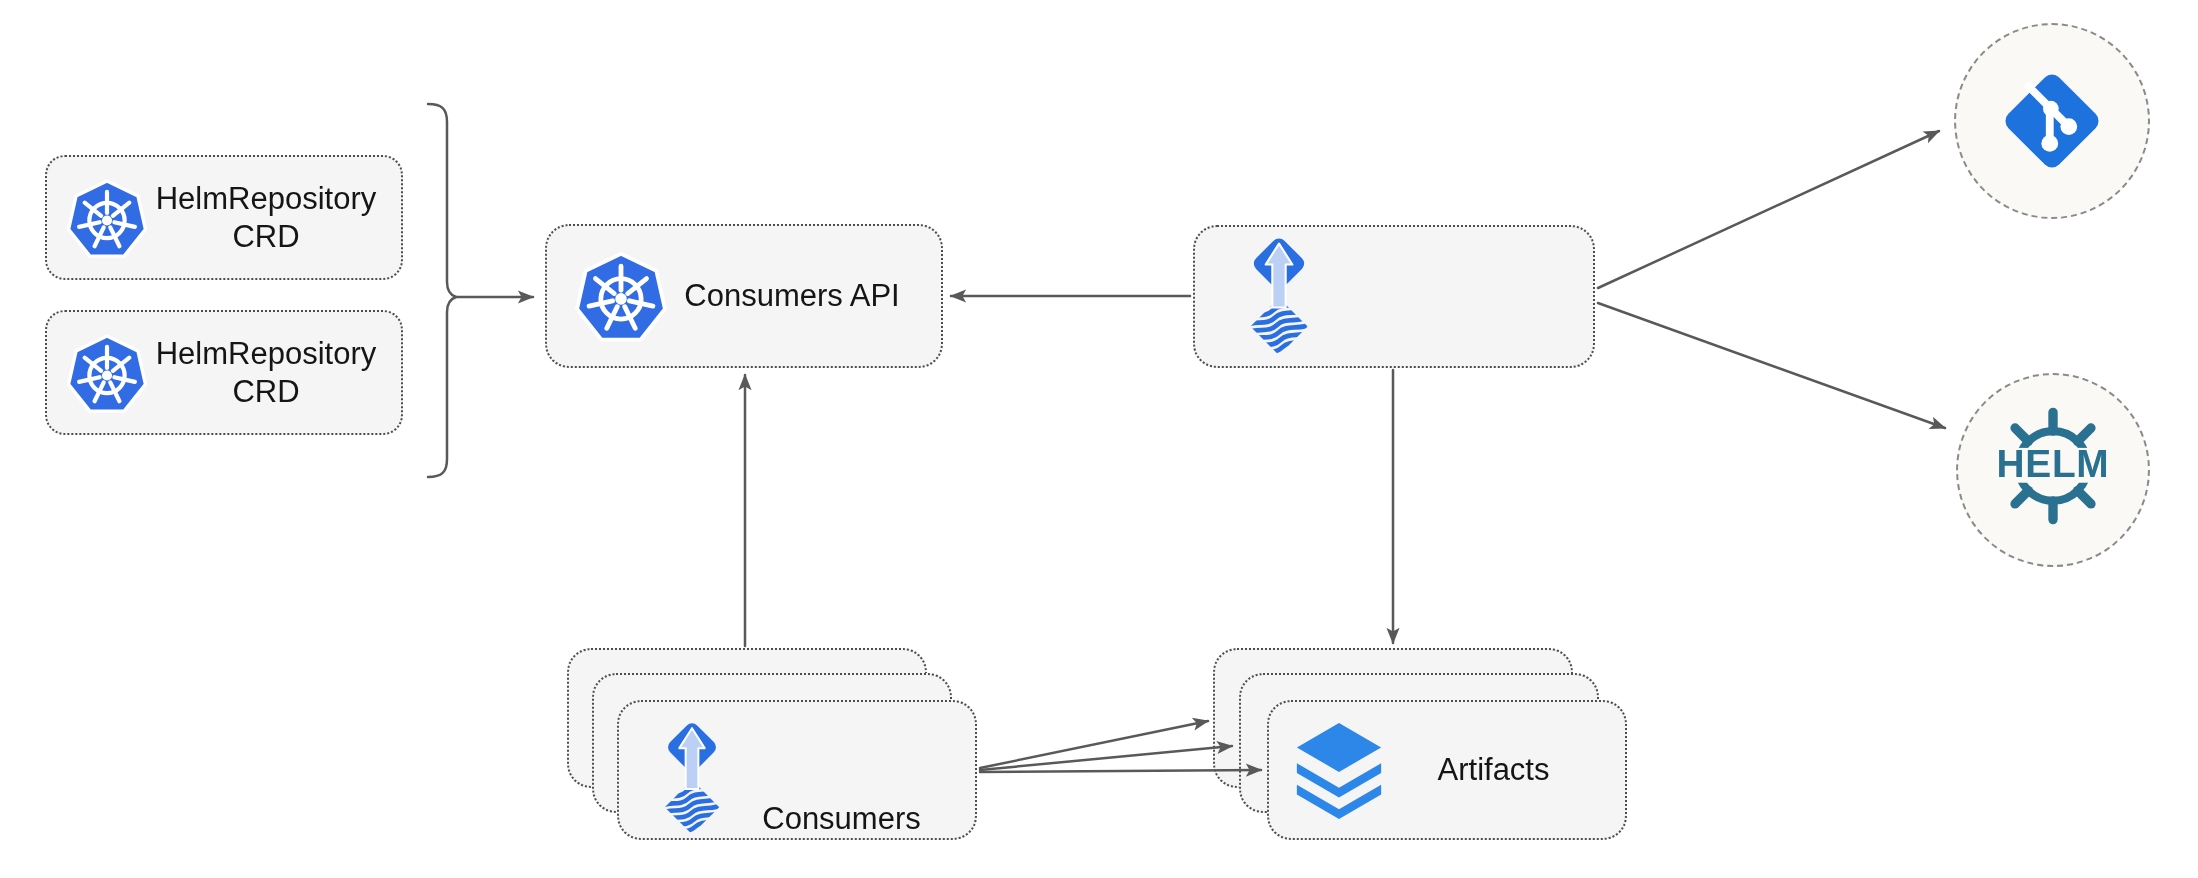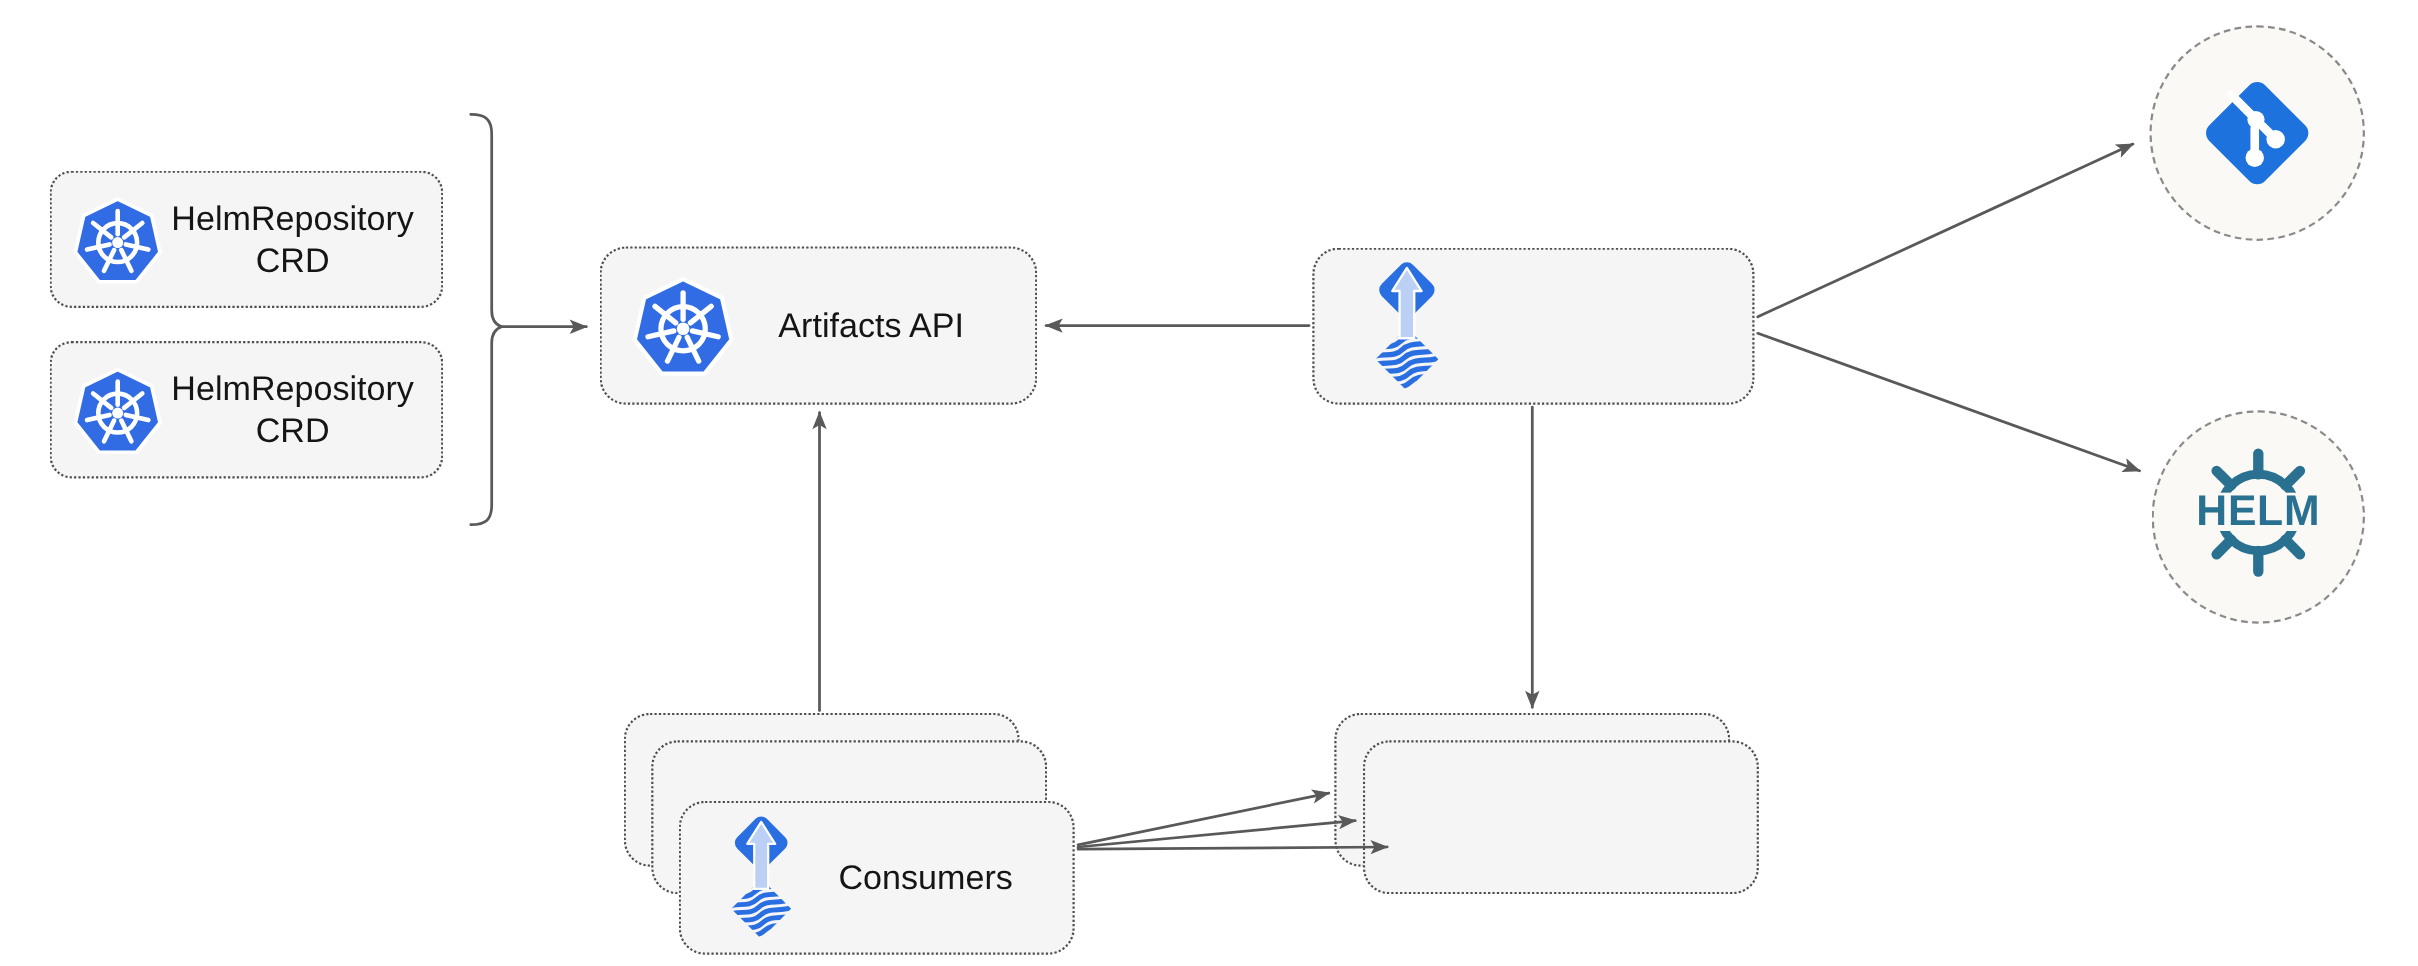--- a/index.html
+++ b/index.html
@@ -116,40 +116,46 @@
     <svg class="icon" width="84" height="84">
         <use href="#sym-k8s"></use>
       </svg>
     <span class="label label-sm">HelmRepository CRD</span>
   </div>
 
   <div class="node" style="left:545px;top:224px;width:398px;height:144px;padding:0 26px;">
     <svg class="icon" width="96" height="96">
         <use href="#sym-k8s"></use>
       </svg>
-    <span class="label">Artifacts API</span>
+    <span class="label">Consumers API</span>
   </div>
 
   <div class="node" style="left:1193px;top:225px;width:402px;height:143px;padding:0 40px 0 42px;">
     <svg class="icon" width="84" height="124">
         <use href="#sym-flux"></use>
       </svg>
   </div>
 
   <div class="stackback" style="left:567px;top:648px;width:360px;height:140px;"></div>
   <div class="stackback" style="left:592px;top:673px;width:360px;height:140px;"></div>
-  <div class="node" style="left:617px;top:728px;width:360px;height:140px;padding:0 24px 0 33px;">
+  <div class="node" style="left:617px;top:700px;width:360px;height:140px;padding:0 24px 0 33px;align-items:flex-end;">
     <svg class="icon" width="80" height="118">
         <use href="#sym-flux"></use>
       </svg>
     <span class="label">Consumers</span>
   </div>
 
   <div class="stackback" style="left:1213px;top:648px;width:360px;height:140px;"></div>
   <div class="stackback" style="left:1239px;top:673px;width:360px;height:140px;"></div>
+  <div class="node" style="left:1267px;top:700px;width:360px;height:140px;padding:0 26px 0 21px;">
+    <svg class="icon" width="98" height="102">
+        <use href="#sym-layers"></use>
+      </svg>
+    <span class="label">Artifacts</span>
+  </div>
 
   <div class="endpoint" style="left:1954px;top:23px;width:196px;height:196px;">
     <svg class="icon" width="112" height="112">
         <use href="#sym-git"></use>
       </svg>
   </div>
 
   <div class="endpoint" style="left:1956px;top:373px;width:194px;height:194px;">
     <svg class="icon" width="134" height="134">
         <use href="#sym-helm"></use>

